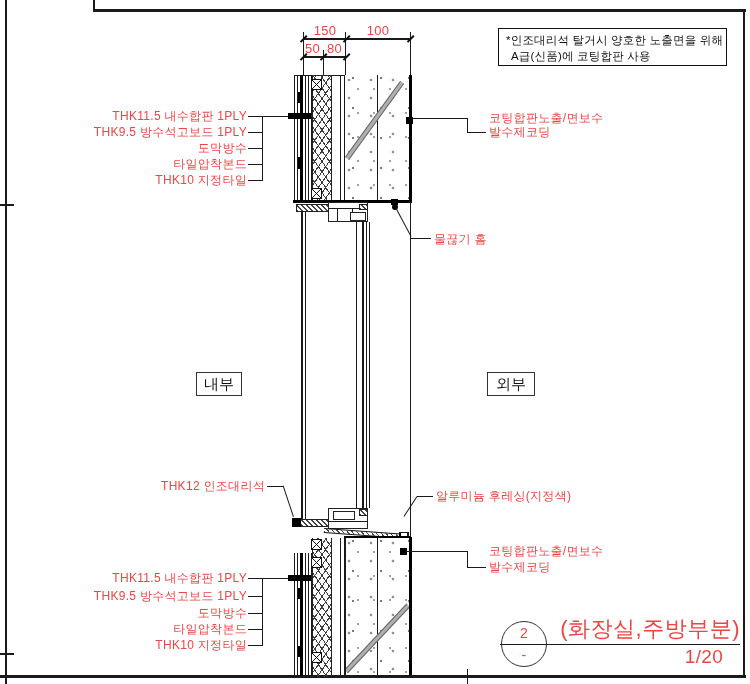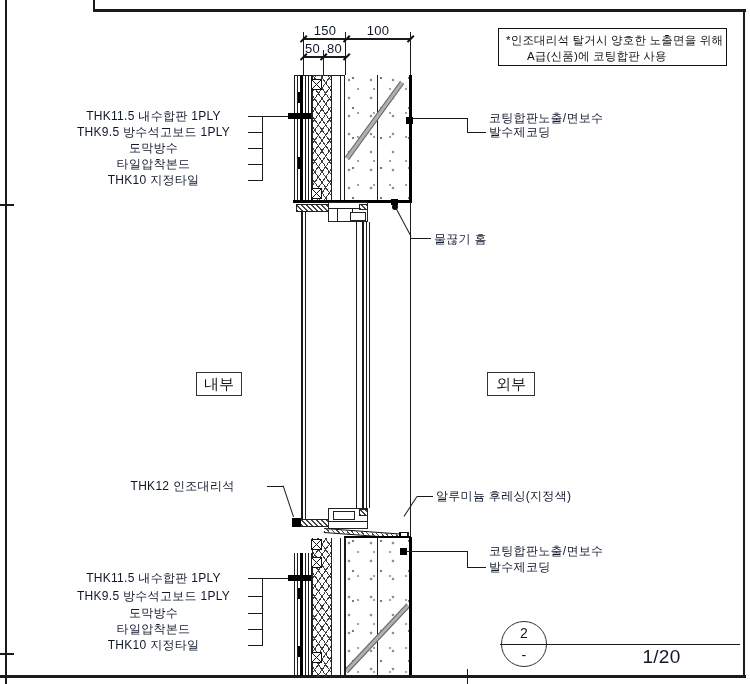--- a/index.html
+++ b/index.html
@@ -1,22 +1,22 @@
 <!DOCTYPE html>
 <html><head>
 <meta charset="utf-8">
 <style>
 *{margin:0;padding:0;box-sizing:border-box}
 body{background:#fff}
 #sheet{position:relative;width:750px;height:684px;background:#fff;overflow:hidden;
   font-family:"Liberation Sans",sans-serif;color:#111}
 .ln{position:absolute;background:#1a1a1a}
 .blk{position:absolute;background:#000}
-.t{position:absolute;white-space:nowrap;color:#0f172a;font-size:12px;line-height:14px;letter-spacing:.3px}
-.tr{text-align:center}
+.t{position:absolute;white-space:nowrap;color:#ef4444;font-size:12px;line-height:14px;letter-spacing:.3px}
+.tr{text-align:right}
 .tc{text-align:center}
 .dim{font-size:13px;line-height:13px}
 .tick{position:absolute;width:9px;height:1.6px;background:#111;transform:rotate(-45deg)}
 .box{position:absolute;border:1.5px solid #222;background:#fff}
 .xbox{position:absolute;width:11px;height:11px;background:#fff;border:1.3px solid #111}
 .xbox::before{content:"";position:absolute;inset:0;
  background:
   linear-gradient(to top right,transparent calc(50% - .7px),#111 calc(50% - .7px),#111 calc(50% + .7px),transparent calc(50% + .7px)),
   linear-gradient(to bottom right,transparent calc(50% - .7px),#111 calc(50% - .7px),#111 calc(50% + .7px),transparent calc(50% + .7px))}
 .dhatch{background-image:repeating-linear-gradient(45deg,#444 0,#444 1px,transparent 1px,transparent 3.5px)}
@@ -49,21 +49,21 @@
   <i class="ln" style="left:93px;top:0;width:1.5px;height:9px"></i>
   <i class="ln" style="left:742.5px;top:9px;width:2.5px;height:668px"></i>
   <i class="ln" style="left:0;top:674.5px;width:746px;height:3px"></i>
   <i class="ln" style="left:5px;top:0;width:1.5px;height:684px"></i>
   <i class="ln" style="left:0;top:204px;width:14px;height:1.5px"></i>
   <i class="ln" style="left:0;top:653px;width:14px;height:1.5px"></i>
   <i class="ln" style="left:466.5px;top:669px;width:1.5px;height:15px"></i>
 
   <div class="notebox">
     <div>*인조대리석 탈거시 양호한 노출면을 위해</div>
-    <div style="margin-left:21px">A급(신품)에 코팅합판 사용</div>
+    <div style="margin-left:5px">A급(신품)에 코팅합판 사용</div>
   </div>
 
   <div class="t dim tc" style="left:303px;top:24px;width:44px">150</div>
   <div class="t dim tc" style="left:346px;top:24px;width:64px">100</div>
   <div class="t dim tc" style="left:302px;top:41.5px;width:21px">50</div>
   <div class="t dim tc" style="left:324px;top:41.5px;width:21px">80</div>
   <i class="ln" style="left:302.5px;top:38.4px;width:108px;height:1.2px"></i>
   <i class="ln" style="left:302.5px;top:56.4px;width:44px;height:1.2px"></i>
   <i class="ln" style="left:302.6px;top:32px;width:1px;height:43px"></i>
   <i class="ln" style="left:322.6px;top:50px;width:1px;height:25px"></i>
@@ -195,19 +195,20 @@
   <i class="ln" style="left:248px;top:612.5px;width:14px;height:1px"></i>
   <i class="ln" style="left:248px;top:628.5px;width:14px;height:1px"></i>
   <i class="ln" style="left:248px;top:644.5px;width:14px;height:1px"></i>
   <i class="ln" style="left:262px;top:577.5px;width:1px;height:68px"></i>
   <i class="ln" style="left:262px;top:577.5px;width:28px;height:1px"></i>
   <i class="blk" style="left:288px;top:575px;width:23px;height:6px"></i>
 
   <div class="zone" style="left:196px;top:372px;width:46px"><span>내부</span></div>
   <div class="zone" style="left:487px;top:372px"><span>외부</span></div>
 
+  <div class="t tr titleS" style="left:440px;top:617px;width:300px">(화장실,주방부분)</div>
   <div class="circ"></div>
   <i class="ln" style="left:500px;top:644px;width:240px;height:1.2px"></i>
   <div class="t tc" style="left:501px;top:626px;width:46px;font-size:14px">2</div>
   <div class="t tc" style="left:501px;top:648px;width:46px;font-size:14px">-</div>
   <div class="t tr scaleT" style="left:600px;top:647px;width:123px">1/20</div>
 
 </div>
 
 </body></html>

